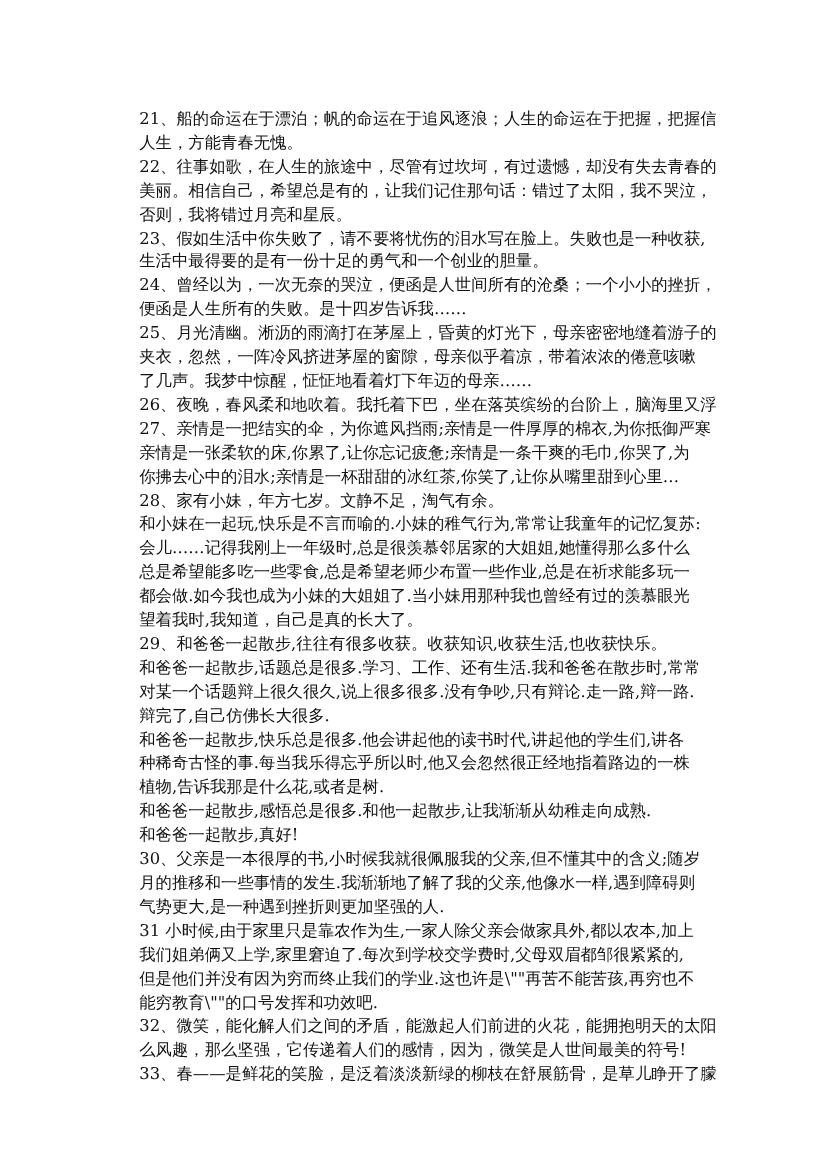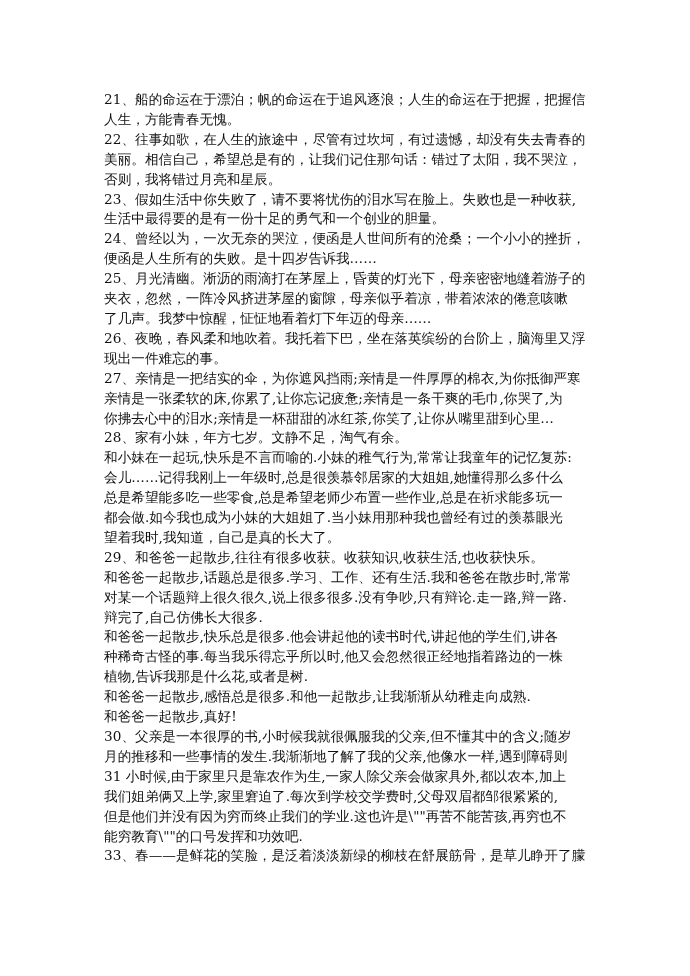--- a/index.html
+++ b/index.html
@@ -7,60 +7,62 @@
   .page {
     position: absolute; left: 0; top: 0; width: 690px; height: 976px;
     background: #ffffff;
   }
   .content {
     position: absolute; left: 104px; top: 90px; width: 500px;
     font-family: "DejaVu Serif", "Liberation Serif", serif;
     font-size: 13.6px; line-height: 19.92px; color: #111111;
     letter-spacing: 0.05px;
   }
-  .line { white-space: nowrap; height: 19.92px; overflow: visible; }
+  .line { white-space: nowrap; height: 19.92px; overflow: visible; margin-left: 12px; }
 </style>
 </head>
 <body>
 
 <div class="page">
   <div class="content" id="doc-body">
       <div class="line">21、船的命运在于漂泊；帆的命运在于追风逐浪；人生的命运在于把握，把握信</div>
       <div class="line">人生，方能青春无愧。</div>
       <div class="line">22、往事如歌，在人生的旅途中，尽管有过坎坷，有过遗憾，却没有失去青春的</div>
       <div class="line">美丽。相信自己，希望总是有的，让我们记住那句话：错过了太阳，我不哭泣，</div>
       <div class="line">否则，我将错过月亮和星辰。</div>
       <div class="line">23、假如生活中你失败了，请不要将忧伤的泪水写在脸上。失败也是一种收获,</div>
       <div class="line">生活中最得要的是有一份十足的勇气和一个创业的胆量。</div>
       <div class="line">24、曾经以为，一次无奈的哭泣，便函是人世间所有的沧桑；一个小小的挫折，</div>
       <div class="line">便函是人生所有的失败。是十四岁告诉我……</div>
       <div class="line">25、月光清幽。淅沥的雨滴打在茅屋上，昏黄的灯光下，母亲密密地缝着游子的</div>
       <div class="line">夹衣，忽然，一阵冷风挤进茅屋的窗隙，母亲似乎着凉，带着浓浓的倦意咳嗽</div>
       <div class="line">了几声。我梦中惊醒，怔怔地看着灯下年迈的母亲……</div>
       <div class="line">26、夜晚，春风柔和地吹着。我托着下巴，坐在落英缤纷的台阶上，脑海里又浮</div>
-      <div class="line">现出一件难忘的事。</div>
       <div class="line">27、亲情是一把结实的伞，为你遮风挡雨;亲情是一件厚厚的棉衣,为你抵御严寒</div>
       <div class="line">亲情是一张柔软的床,你累了,让你忘记疲惫;亲情是一条干爽的毛巾,你哭了,为</div>
       <div class="line">你拂去心中的泪水;亲情是一杯甜甜的冰红茶,你笑了,让你从嘴里甜到心里…</div>
       <div class="line">28、家有小妹，年方七岁。文静不足，淘气有余。</div>
       <div class="line">和小妹在一起玩,快乐是不言而喻的.小妹的稚气行为,常常让我童年的记忆复苏:</div>
       <div class="line">会儿……记得我刚上一年级时,总是很羡慕邻居家的大姐姐,她懂得那么多什么</div>
       <div class="line">总是希望能多吃一些零食,总是希望老师少布置一些作业,总是在祈求能多玩一</div>
       <div class="line">都会做.如今我也成为小妹的大姐姐了.当小妹用那种我也曾经有过的羡慕眼光</div>
       <div class="line">望着我时,我知道，自己是真的长大了。</div>
       <div class="line">29、和爸爸一起散步,往往有很多收获。收获知识,收获生活,也收获快乐。</div>
       <div class="line">和爸爸一起散步,话题总是很多.学习、工作、还有生活.我和爸爸在散步时,常常</div>
       <div class="line">对某一个话题辩上很久很久,说上很多很多.没有争吵,只有辩论.走一路,辩一路.</div>
       <div class="line">辩完了,自己仿佛长大很多.</div>
       <div class="line">和爸爸一起散步,快乐总是很多.他会讲起他的读书时代,讲起他的学生们,讲各</div>
       <div class="line">种稀奇古怪的事.每当我乐得忘乎所以时,他又会忽然很正经地指着路边的一株</div>
       <div class="line">植物,告诉我那是什么花,或者是树.</div>
       <div class="line">和爸爸一起散步,感悟总是很多.和他一起散步,让我渐渐从幼稚走向成熟.</div>
       <div class="line">和爸爸一起散步,真好!</div>
       <div class="line">30、父亲是一本很厚的书,小时候我就很佩服我的父亲,但不懂其中的含义;随岁</div>
       <div class="line">月的推移和一些事情的发生.我渐渐地了解了我的父亲,他像水一样,遇到障碍则</div>
+      <div class="line">气势更大,是一种遇到挫折则更加坚强的人.</div>
       <div class="line">31 小时候,由于家里只是靠农作为生,一家人除父亲会做家具外,都以农本,加上</div>
       <div class="line">我们姐弟俩又上学,家里窘迫了.每次到学校交学费时,父母双眉都邹很紧紧的,</div>
       <div class="line">但是他们并没有因为穷而终止我们的学业.这也许是\""再苦不能苦孩,再穷也不</div>
       <div class="line">能穷教育\""的口号发挥和功效吧.</div>
+      <div class="line">32、微笑，能化解人们之间的矛盾，能激起人们前进的火花，能拥抱明天的太阳</div>
+      <div class="line">么风趣，那么坚强，它传递着人们的感情，因为，微笑是人世间最美的符号!</div>
       <div class="line">33、春——是鲜花的笑脸，是泛着淡淡新绿的柳枝在舒展筋骨，是草儿睁开了朦</div>
     </div>
 </div>
 
 </body></html>

